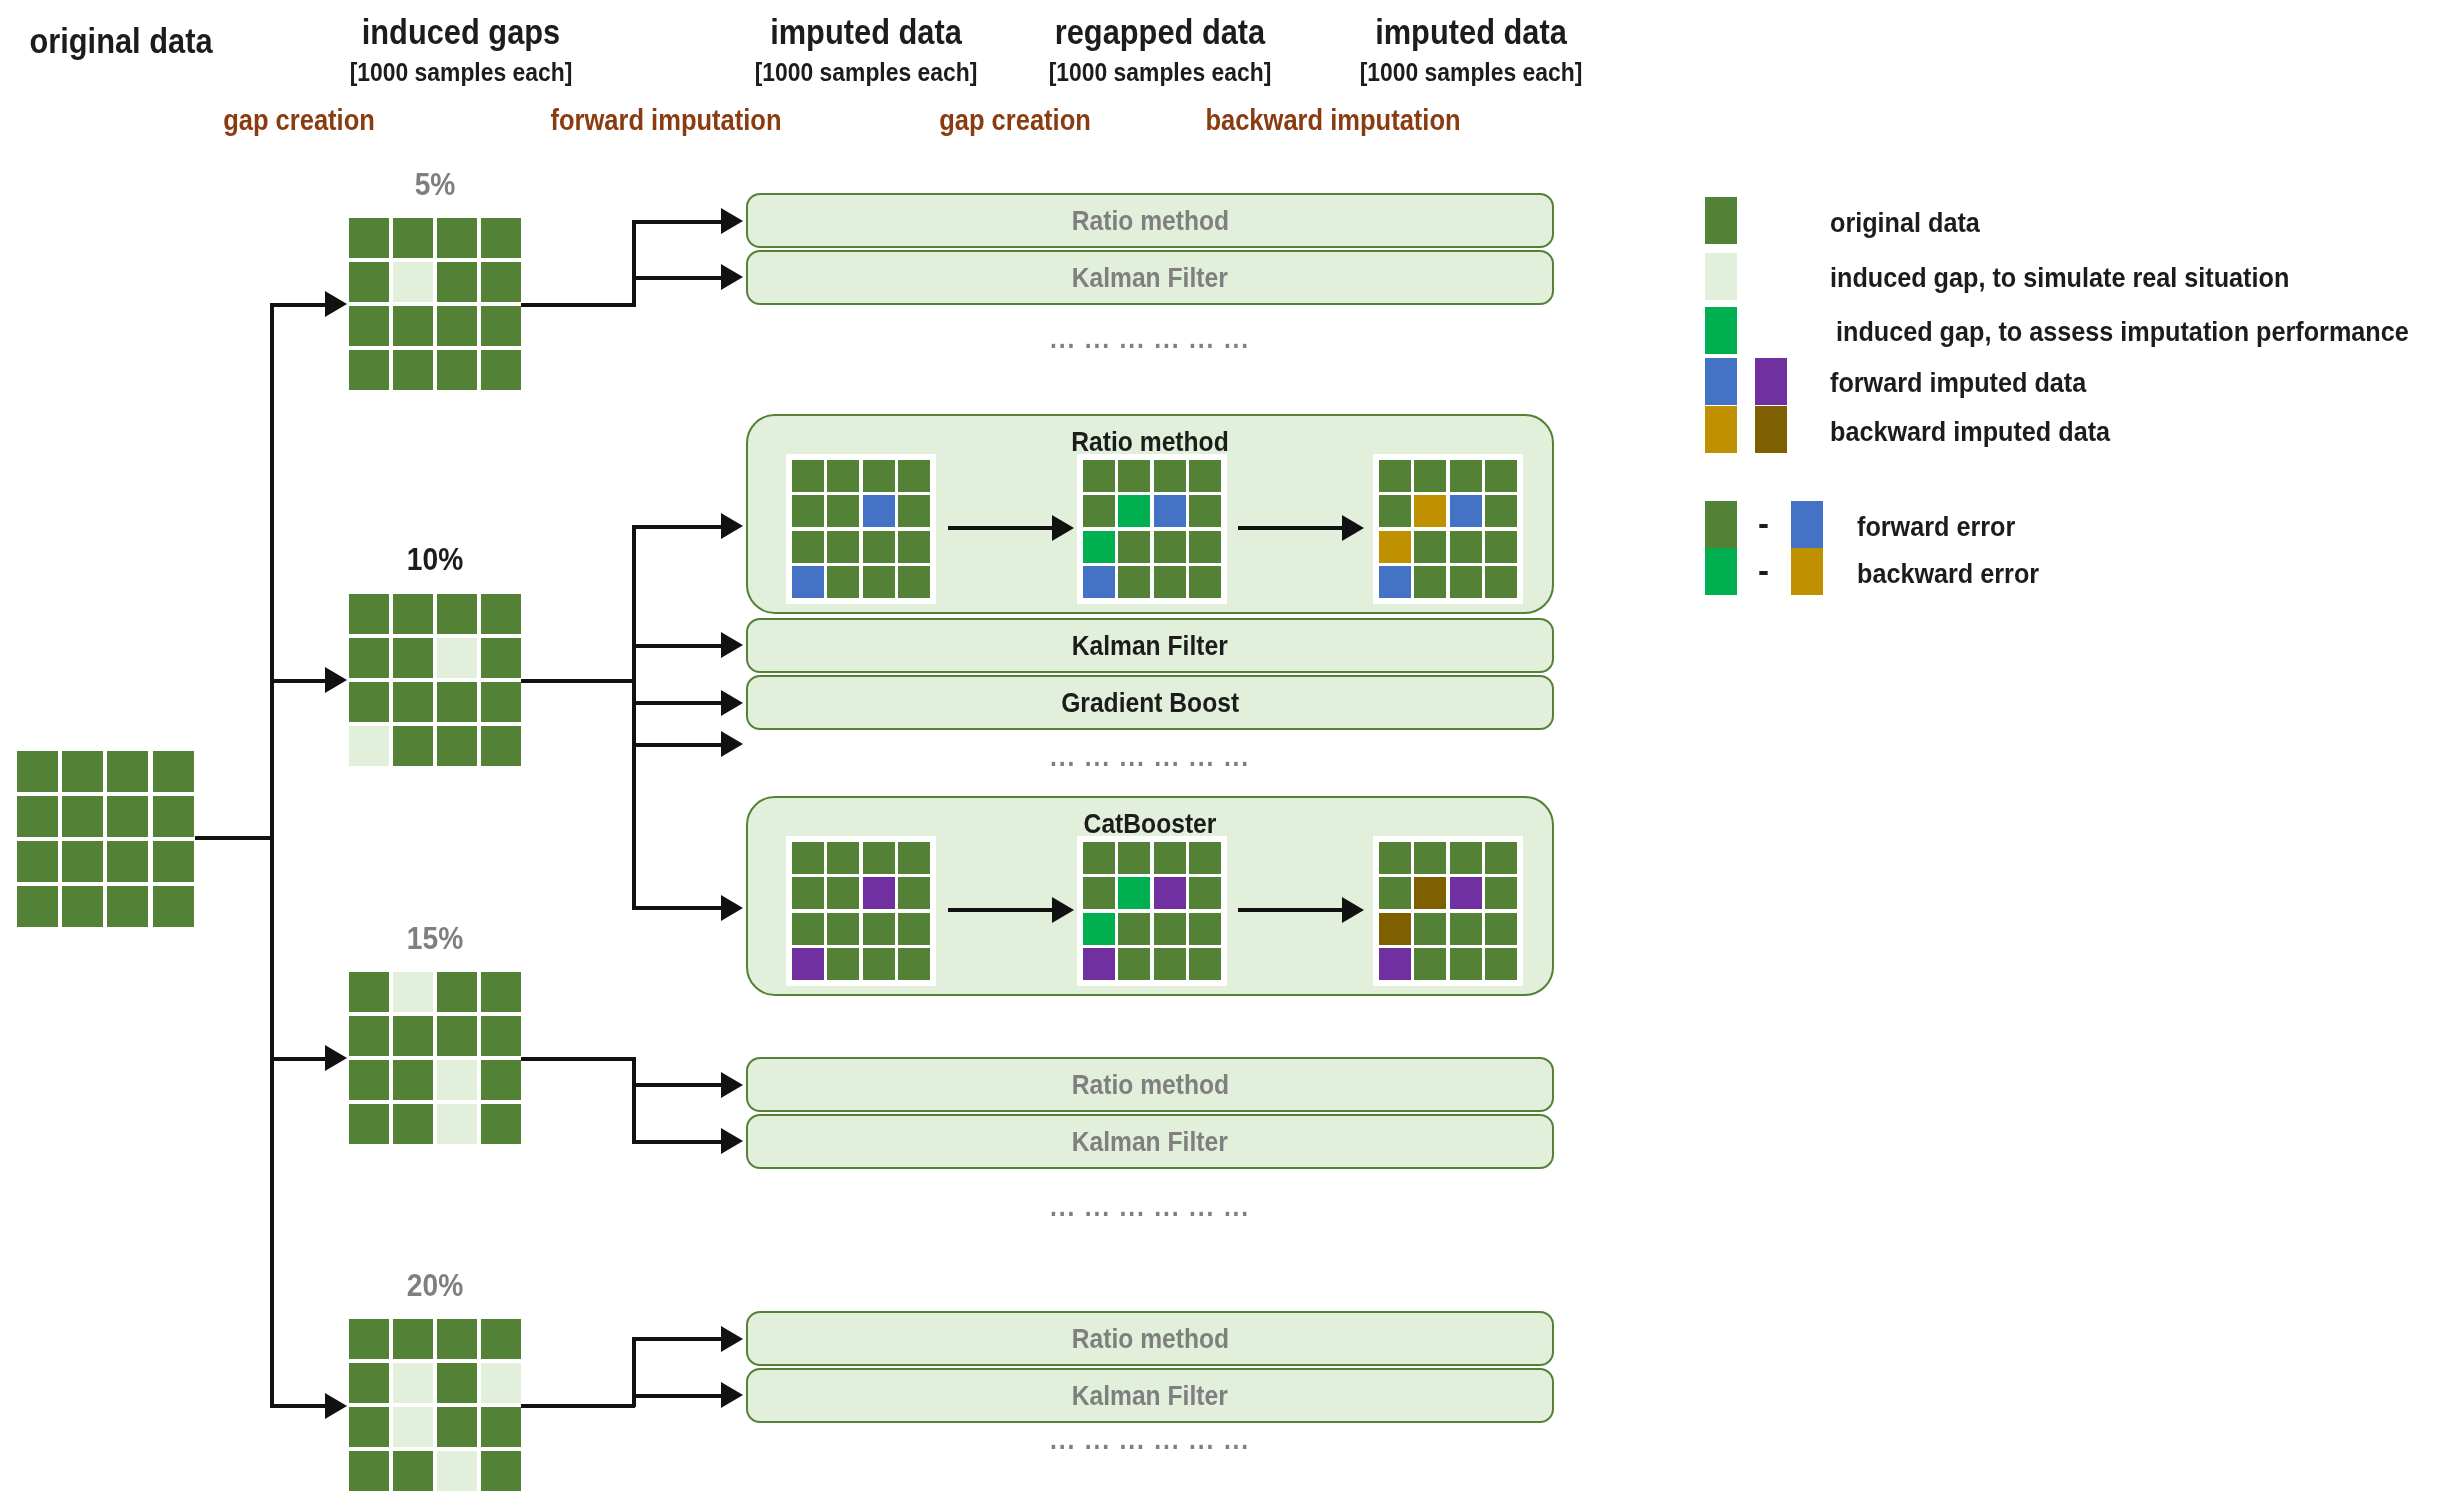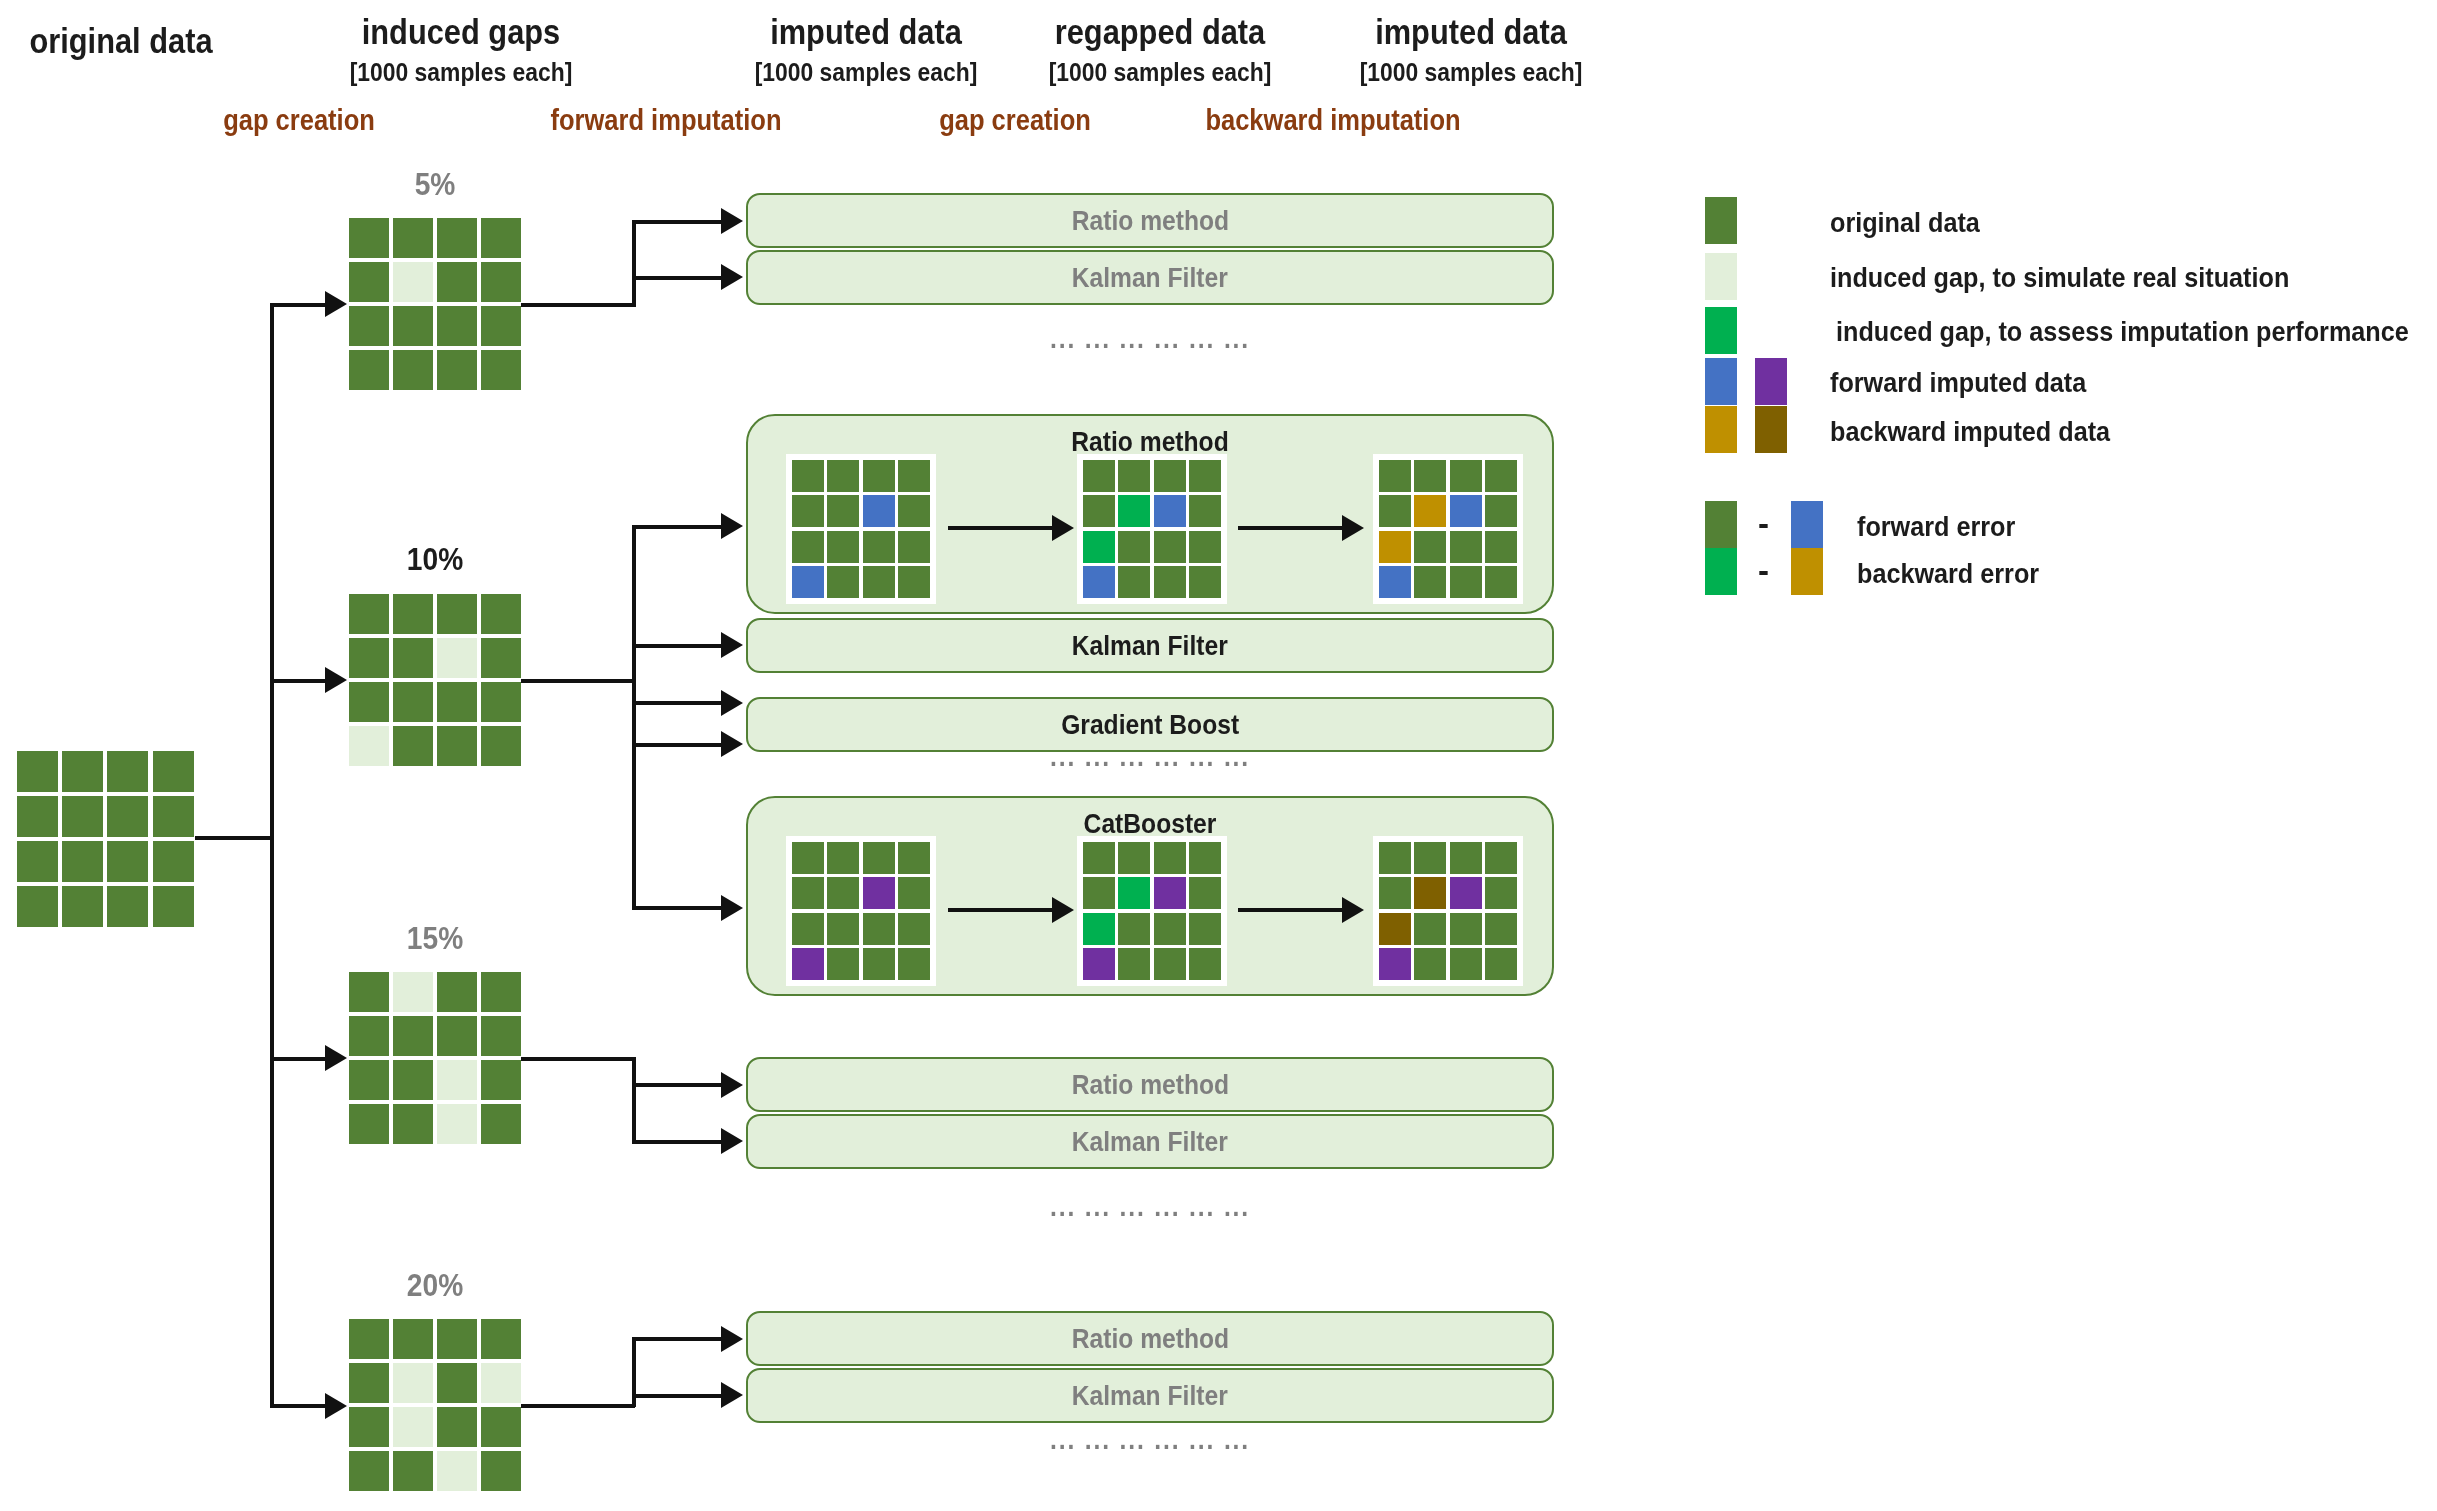--- a/index.html
+++ b/index.html
@@ -225,21 +225,21 @@
           <div style="background: rgb(83, 129, 53);"></div>
           <div style="background: rgb(83, 129, 53);"></div>
           <div style="background: rgb(83, 129, 53);"></div>
         </div>
     </div>
   </div>
 
   <div class="pill" style="top:618px;">
     <span class="black">Kalman Filter</span>
   </div>
-  <div class="pill" style="top:697px;">
+  <div class="pill" style="top:675px;">
     <span class="black">Gradient Boost</span>
   </div>
   <div class="t ell ctr" style="left:1150px;top:741px;">... ... ... ... ... ...</div>
 
   <div class="bigbox" style="top:796px;">
     <div class="boxtitle">CatBooster</div>
     <div class="frame" style="left:38px;top:38px;">
       <div class="grid sm">
           <div style="background: rgb(83, 129, 53);"></div>
           <div style="background: rgb(83, 129, 53);"></div>

